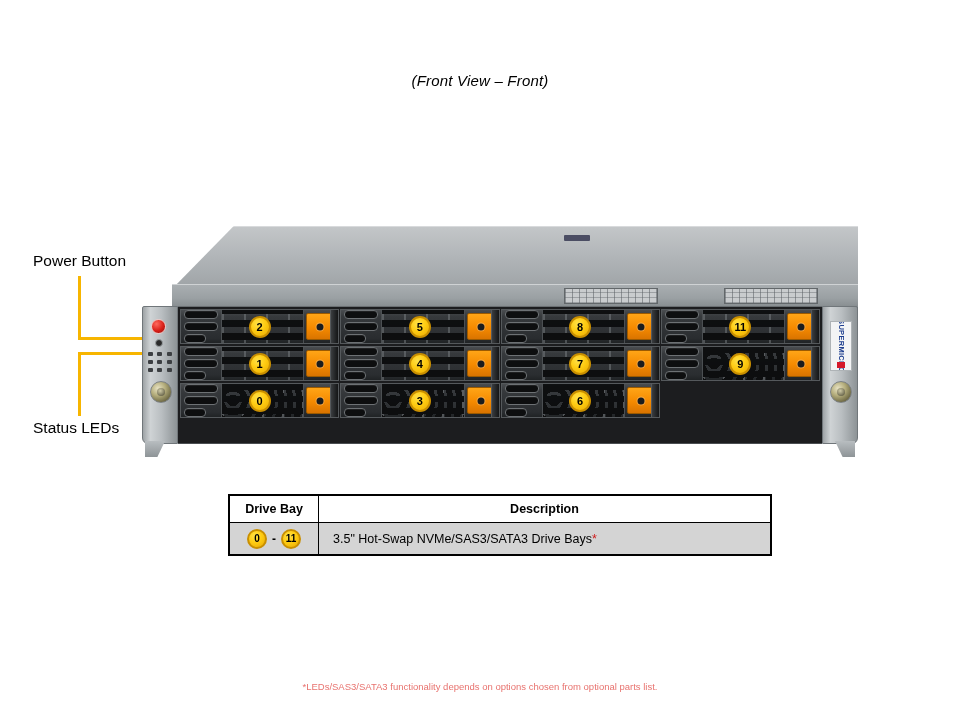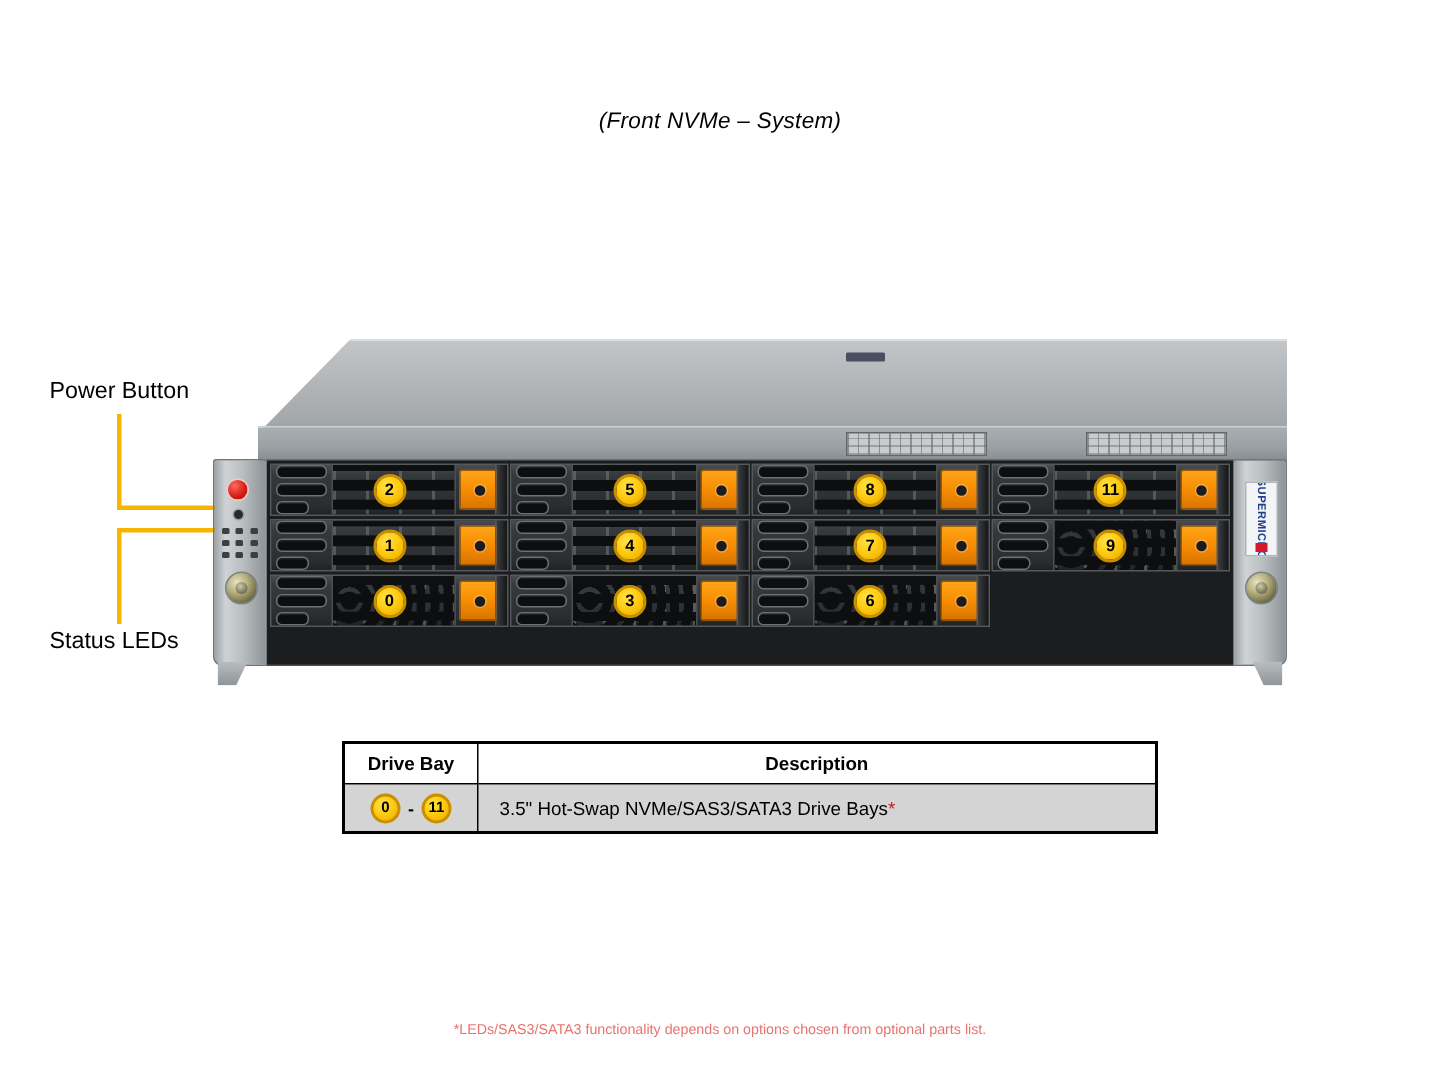--- a/index.html
+++ b/index.html
@@ -407,21 +407,21 @@
     left: 0; top: 681px;
     width: 960px;
     text-align: center;
     font-size: 9.5px;
     color: #e8736f;
   }
 </style>
 </head>
 <body>
 
-<div class="title">(Front NVMe – System)</div>
+<div class="title">(Front View – Front)</div>
 
 <div class="callout-label" id="label-power">Power Button</div>
 <div class="leader" id="leader-power">
   <i class="v"></i>
     <i class="h"></i>
 </div>
 
 <div class="callout-label" id="label-leds">Status LEDs</div>
 <div class="leader" id="leader-leds">
   <i class="h"></i>

